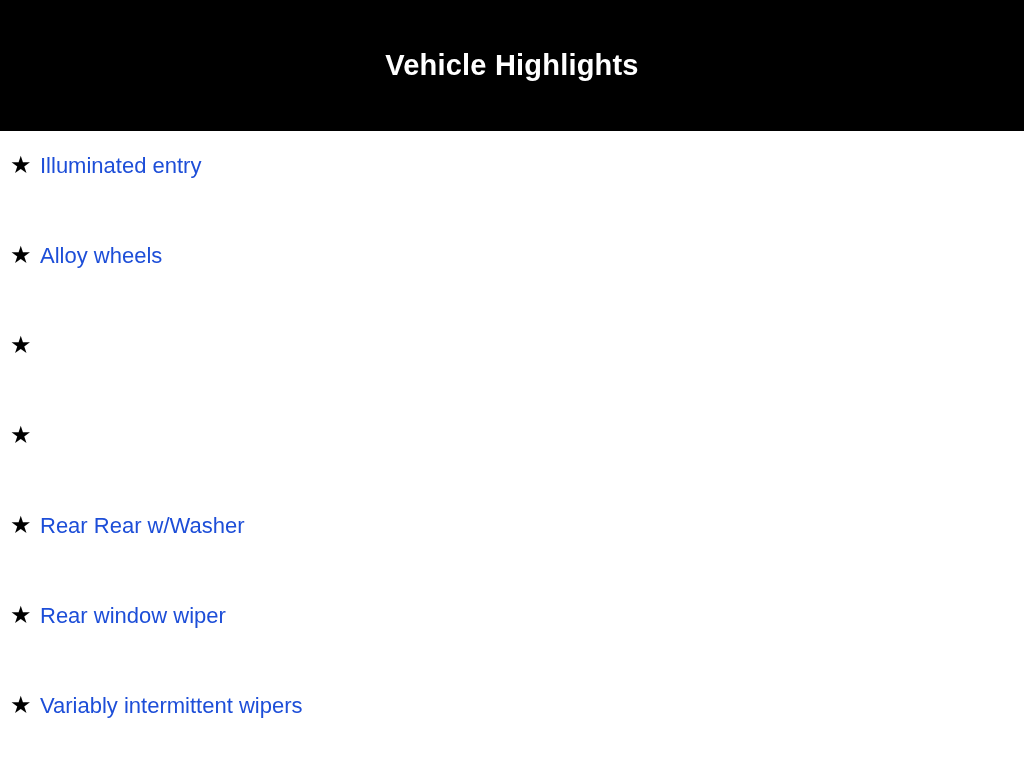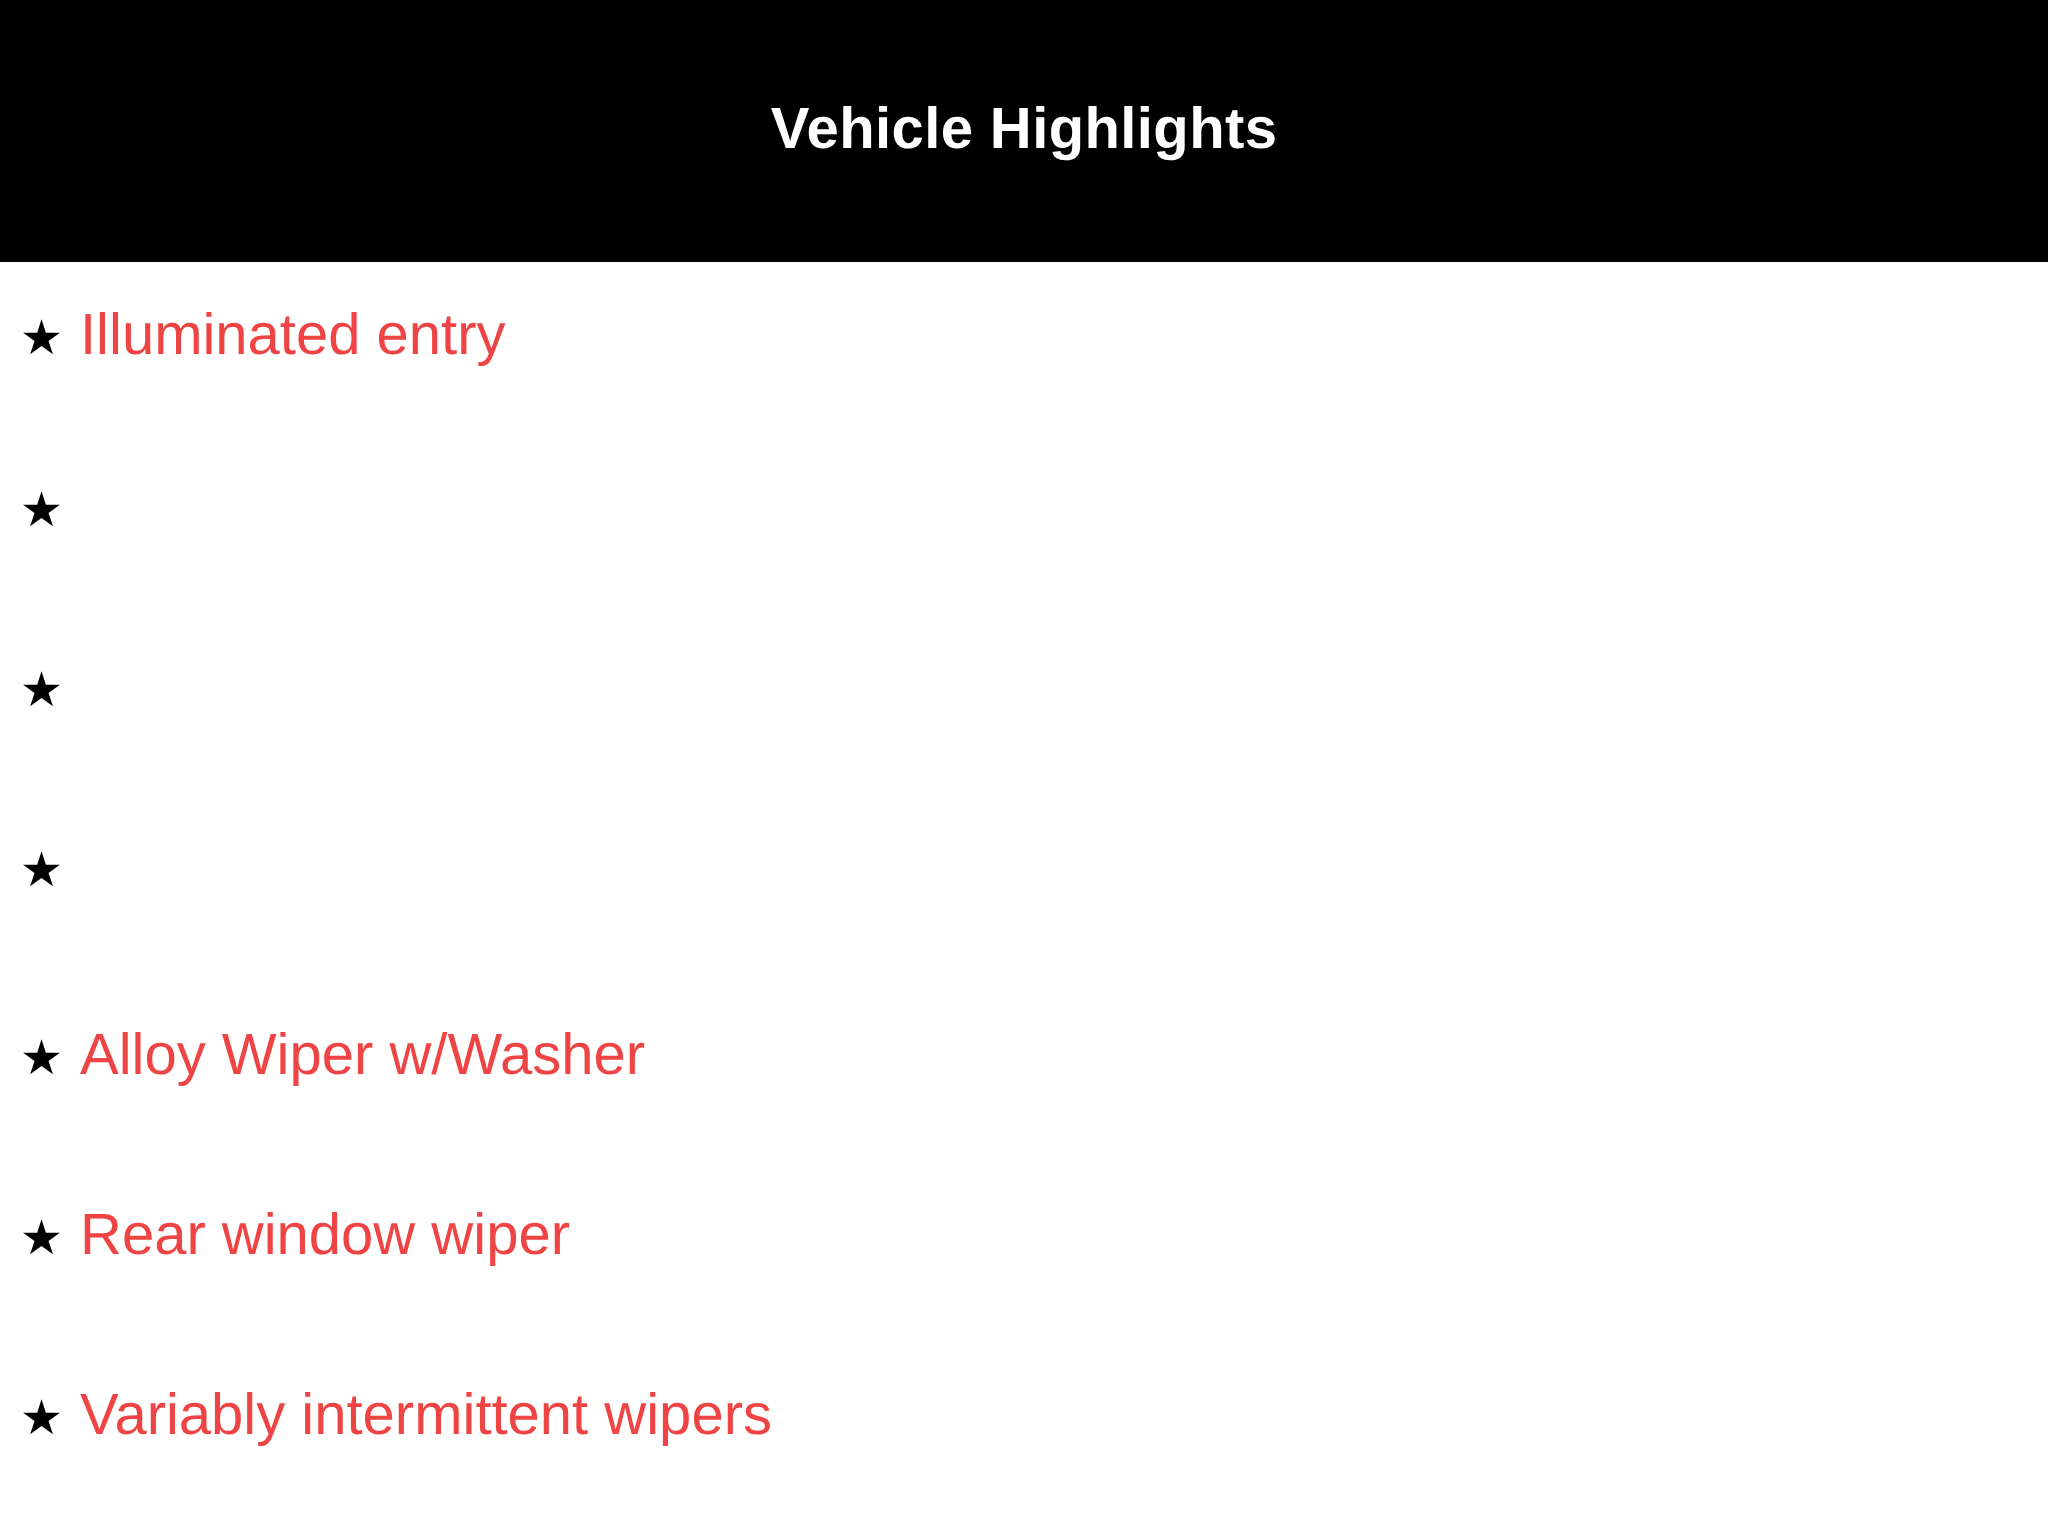--- a/index.html
+++ b/index.html
@@ -53,22 +53,22 @@
   .star-icon {
     width: 30px;
     flex: 0 0 30px;
     color: #000000;
     font-size: 24px;
     line-height: 1;
     text-align: left;
     font-family: "DejaVu Sans", sans-serif;
   }
   .item-label {
-    color: #ef4444;
-    font-size: 29px;
+    color: #1d4ed8;
+    font-size: 22px;
     line-height: 1.1;
     font-family: "Liberation Sans", sans-serif;
     white-space: nowrap;
   }
 </style>
 </head>
 <body>
 
 <div class="page">
 
@@ -76,30 +76,31 @@
     <div class="header-title">Vehicle Highlights</div>
   </div>
 
   <ul class="highlights-list">
     <li class="highlight-item">
       <span class="star-icon">★</span>
       <span class="item-label">Illuminated entry</span>
     </li>
     <li class="highlight-item">
       <span class="star-icon">★</span>
+      <span class="item-label">Alloy wheels</span>
     </li>
     <li class="highlight-item">
       <span class="star-icon">★</span>
     </li>
     <li class="highlight-item">
       <span class="star-icon">★</span>
     </li>
     <li class="highlight-item">
       <span class="star-icon">★</span>
-      <span class="item-label">Alloy Wiper w/Washer</span>
+      <span class="item-label">Rear Rear w/Washer</span>
     </li>
     <li class="highlight-item">
       <span class="star-icon">★</span>
       <span class="item-label">Rear window wiper</span>
     </li>
     <li class="highlight-item">
       <span class="star-icon">★</span>
       <span class="item-label">Variably intermittent wipers</span>
     </li>
   </ul>

